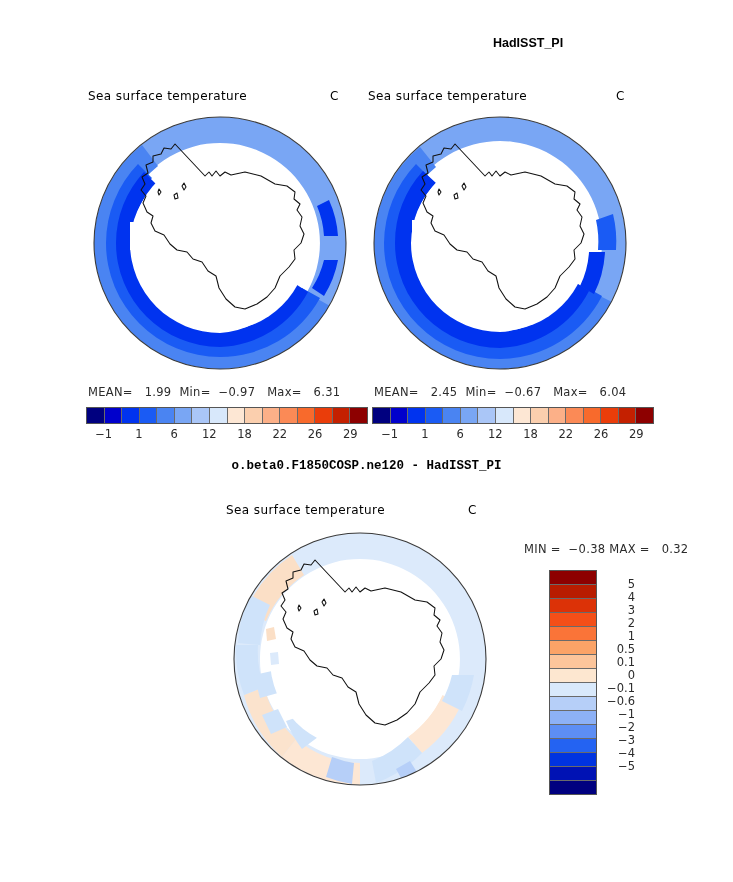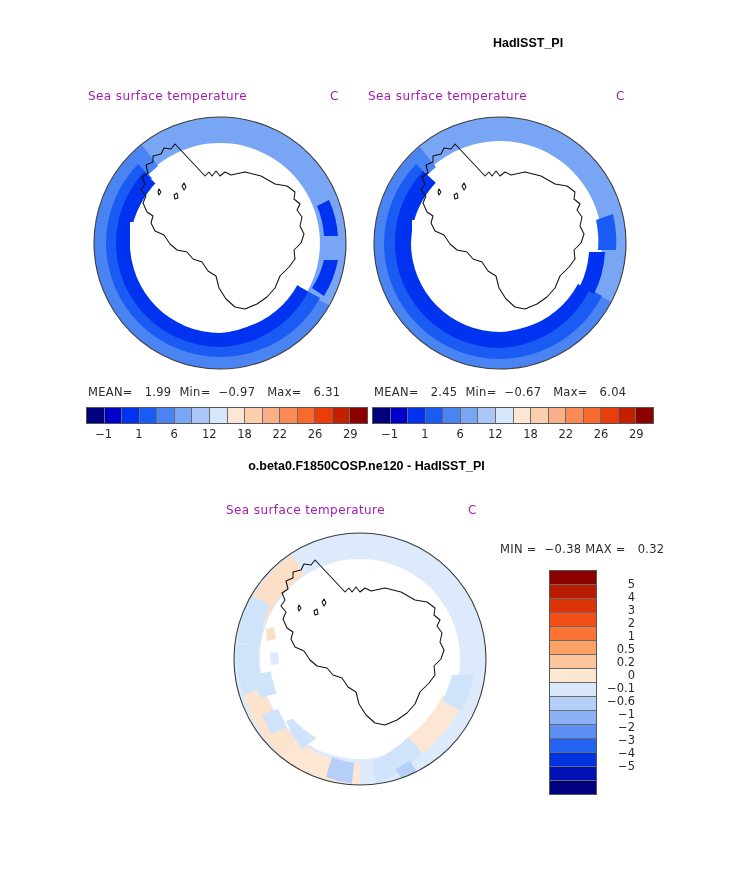--- a/index.html
+++ b/index.html
@@ -38,28 +38,28 @@
   .panel-title {
     position: absolute;
     font-family: "Liberation Sans", sans-serif;
     font-weight: bold;
     font-size: 12.5px;
     color: #000000;
     white-space: nowrap;
   }
   #title-left  { left: 76px;  top: 48px; }
   #title-right { left: 461px; top: 36px; margin-left: 32px; }
-  #title-diff  { left: 0;     top: 459px; width: 733px; text-align: center; }
+  #title-diff  { left: 0;     top: 459px; width: 733px; text-align: center; font-family: Liberation Mono, monospace; }
 
   
   .map-varlabel, .map-unitlabel {
     position: absolute;
     font-family: "DejaVu Sans", sans-serif;
     font-size: 12px;
-    color: #a21caf;
+    color: #000000;
     white-space: nowrap;
     letter-spacing: 0.4px;
   }
 
   
   .map-wrap { position: absolute; }
   .map-svg  { display: block; }
 
   
   .stats-line {
@@ -297,21 +297,21 @@
         <div class="hbar-label" style="left: 56.25%;">18</div>
         <div class="hbar-label" style="left: 68.75%;">22</div>
         <div class="hbar-label" style="left: 81.25%;">26</div>
         <div class="hbar-label" style="left: 93.75%;">29</div>
       </div>
   </div>
 
   <div class="map-varlabel" style="left:226px; top:503px;">Sea surface temperature</div>
   <div class="map-unitlabel" style="left:468px; top:503px;">C</div>
 
-  <div class="minmax-line" style="left:500px; top:542px;">MIN =  −0.38 MAX =   0.32</div>
+  <div class="minmax-line" style="left:524px; top:542px;">MIN =  −0.38 MAX =   0.32</div>
 
   <div class="map-wrap" style="left:226px; top:525px;">
     <svg class="map-svg" width="268" height="272" viewBox="0 0 268 272">
       <defs>
         <clipPath id="clipD">
             <circle cx="134" cy="134" r="126"></circle>
           </clipPath>
       </defs>
       <circle cx="134" cy="134" r="126" fill="#ffffff"></circle>
       <g clip-path="url(#clipD)">
@@ -370,21 +370,21 @@
         <div class="vbar-cell" style="background: rgb(0, 18, 180);"></div>
         <div class="vbar-cell" style="background: rgb(0, 0, 127);"></div>
       </div>
     <div class="vbar-labels">
         <div class="vbar-label" style="top: 14px;">5</div>
         <div class="vbar-label" style="top: 27px;">4</div>
         <div class="vbar-label" style="top: 40px;">3</div>
         <div class="vbar-label" style="top: 53px;">2</div>
         <div class="vbar-label" style="top: 66px;">1</div>
         <div class="vbar-label" style="top: 79px;">0.5</div>
-        <div class="vbar-label" style="top: 92px;">0.2</div>
+        <div class="vbar-label" style="top: 92px;">0.1</div>
         <div class="vbar-label" style="top: 105px;">0</div>
         <div class="vbar-label" style="top: 118px;">−0.1</div>
         <div class="vbar-label" style="top: 131px;">−0.6</div>
         <div class="vbar-label" style="top: 144px;">−1</div>
         <div class="vbar-label" style="top: 157px;">−2</div>
         <div class="vbar-label" style="top: 170px;">−3</div>
         <div class="vbar-label" style="top: 183px;">−4</div>
         <div class="vbar-label" style="top: 196px;">−5</div>
       </div>
   </div>

